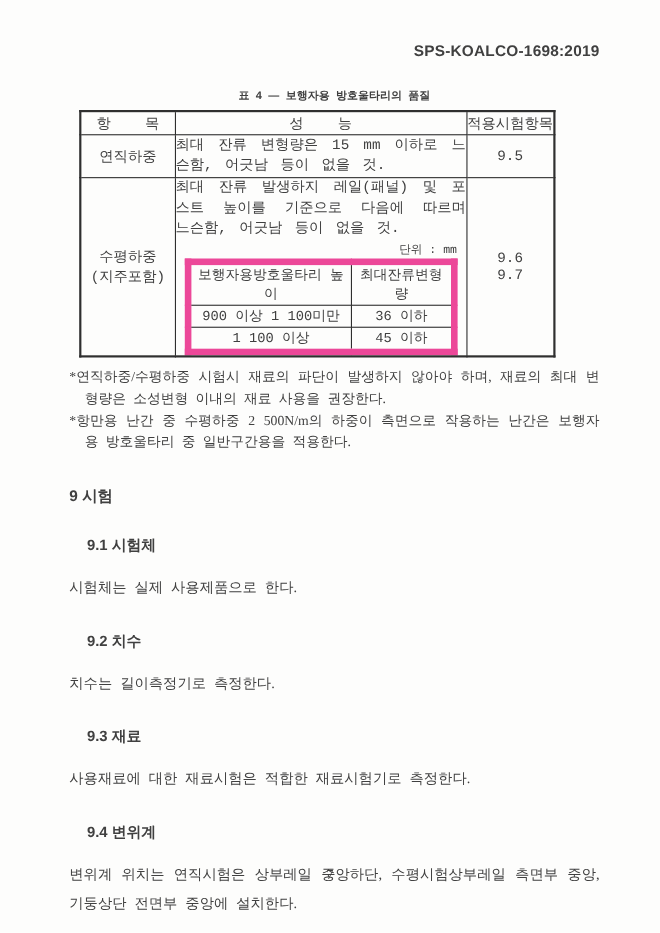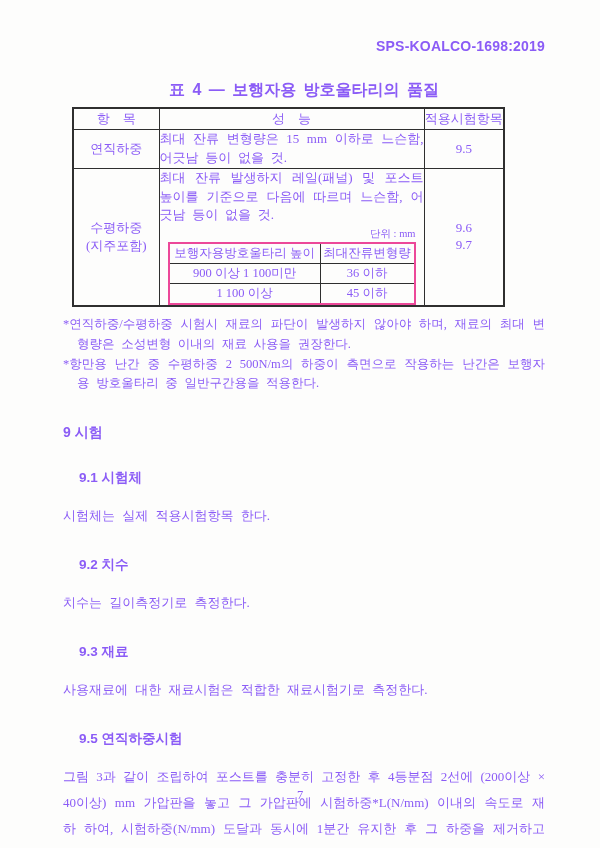--- a/index.html
+++ b/index.html
@@ -1,21 +1,21 @@
 <!DOCTYPE html>
 <html><head>
 <meta charset="utf-8">
 <style>
   html, body { margin: 0; padding: 0; background: #ffffff; }
   .page {
     position: relative;
     width: 600px;
     height: 848px;
     background: #fdfdfc;
-    color: #8b5cf6;
+    color: #404040;
     font-family: "Liberation Serif", "DejaVu Serif", serif;
     font-size: 13px;
     overflow: hidden;
     box-sizing: border-box;
   }
   .content {
     position: relative;
     margin: 0 55px 0 63px; 
   }
   .doc-code {
@@ -24,30 +24,31 @@
     font-family: "Liberation Sans", "DejaVu Sans", sans-serif;
     font-weight: bold;
     font-size: 14px;
     letter-spacing: 0.2px;
   }
   .table-title {
     margin-top: 26px;
     text-align: center;
     font-family: "Liberation Sans", "DejaVu Sans", sans-serif;
     font-weight: bold;
-    font-size: 16px;
+    font-size: 10px;
     word-spacing: 3px;
   }
   table.main-table {
     border-collapse: collapse;
     table-layout: fixed;
     width: 431px;
     margin: 6px 0 0 9px;
     border: 2px solid #2f2f2f;
     font-size: 13px;
+    font-family: Liberation Mono, monospace;
   }
   table.main-table th, table.main-table td {
     border: 1px solid #2f2f2f;
     padding: 0;
     vertical-align: middle;
   }
   table.main-table th {
     font-weight: normal;
     height: 20px;
     text-align: center;
@@ -69,21 +70,21 @@
   }
   .unit-label {
     font-size: 10.5px;
     text-align: right;
     margin: 2px 8px 1px 0;
   }
   table.inner-table {
     border-collapse: collapse;
     width: 248px;
     margin: 0 auto;
-    border: 2px solid #ec4899;
+    border: 6px solid #ec4899;
     font-size: 12.5px;
   }
   table.inner-table th, table.inner-table td {
     border: 1px solid #2f2f2f;
     height: 16px;
     text-align: center;
     font-weight: normal;
     padding: 1px 2px;
   }
   td.clause-cell { text-align: center; }
@@ -202,33 +203,37 @@
 
     <div class="footnotes">
       <p class="footnote">*연직하중/수평하중 시험시 재료의 파단이 발생하지 않아야 하며, 재료의 최대 변형량은 소성변형 이내의 재료 사용을 권장한다.</p>
       <p class="footnote">*항만용 난간 중 수평하중 2 500N/m의 하중이 측면으로 작용하는 난간은 보행자용 방호울타리 중 일반구간용을 적용한다.</p>
     </div>
 
     <h2 class="chapter-heading">9 시험</h2>
 
     <div class="section">
       <h3 class="section-heading">9.1 시험체</h3>
-      <p class="section-body">시험체는 실제 적용시험항목 한다.</p>
+      <p class="section-body">시험체는 실제 사용제품으로 한다.</p>
     </div>
 
     <div class="section">
       <h3 class="section-heading">9.2 치수</h3>
       <p class="section-body">치수는 길이측정기로 측정한다.</p>
     </div>
 
     <div class="section">
       <h3 class="section-heading">9.3 재료</h3>
       <p class="section-body">사용재료에 대한 재료시험은 적합한 재료시험기로 측정한다.</p>
     </div>
 
+    <div class="section">
+      <h3 class="section-heading">9.4 변위계</h3>
+      <p class="section-body">변위계 위치는 연직시험은 상부레일 중앙하단, 수평시험상부레일 측면부 중앙, 기둥상단 전면부 중앙에 설치한다.</p>
+    </div>
 
     <div class="section">
       <h3 class="section-heading">9.5 연직하중시험</h3>
       <p class="section-body">그림 3과 같이 조립하여 포스트를 충분히 고정한 후 4등분점 2선에 (200이상 × 40이상) mm 가압판을 놓고 그 가압판에 시험하중*L(N/mm) 이내의 속도로 재하 하여, 시험하중(N/mm) 도달과 동시에 1분간 유지한 후 그 하중을 제거하고 변위계를 영점 조정한다. 그 상태를 기준으로 하여 다시 시험하중*L(N/mm) 이내의 속도로 하중을 가하여 표 5의 시험하중에 도달과 동시에 1분 유</p>
     </div>
 
   </div>
 
   <div class="page-number">7</div>
 </div>

